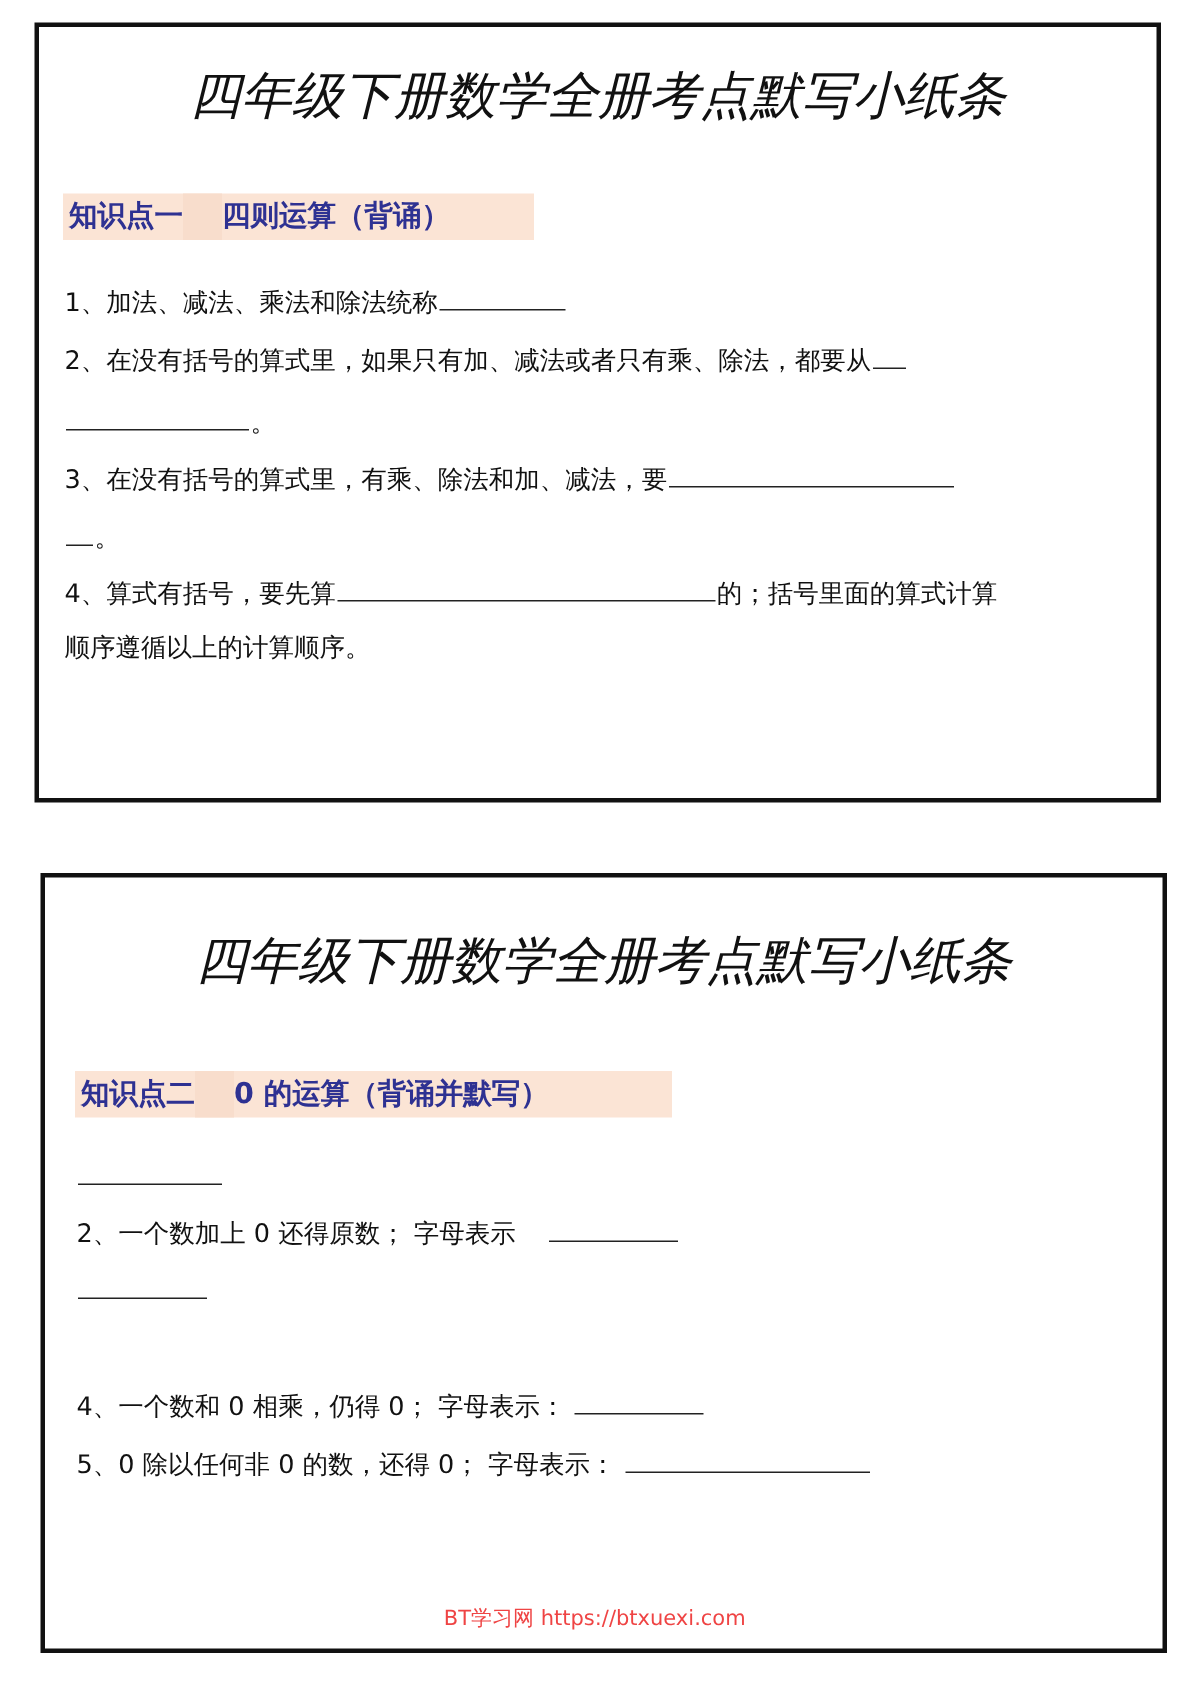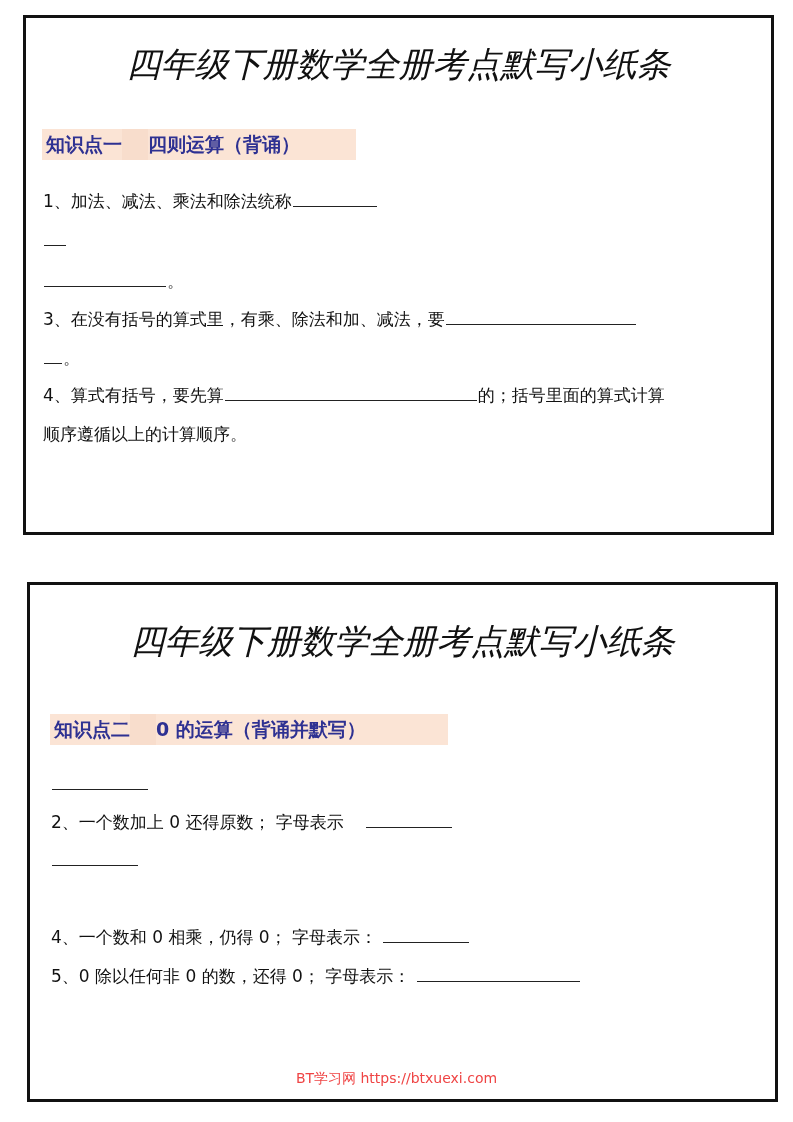--- a/index.html
+++ b/index.html
@@ -81,21 +81,21 @@
       display: inline-block;
     }
 
     
     #c1-l1 { left: 17px; top: 170px; }
     #c1-l2 { left: 17px; top: 209px; }
     #c1-l2b { left: 17px; top: 250px; }
     #c1-l3 { left: 17px; top: 288px; }
     #c1-l3b { left: 17px; top: 327px; }
     #c1-l4 { left: 17px; top: 364px; }
-    #c1-l4b { left: 17px; top: 404px; }
+    #c1-l4b { left: 17px; top: 404px; font-family: Liberation Mono, monospace; }
 
     
     #c2-l1 { left: 21px; top: 186px; }
     #c2-l2 { left: 21px; top: 224px; }
     #c2-l3 { left: 21px; top: 262px; }
     #c2-l4 { left: 21px; top: 301px; }
     #c2-l5 { left: 21px; top: 339px; }
     #c2-l6 { left: 21px; top: 378px; }
 
     .watermark {
@@ -117,21 +117,21 @@
 
   <div class="section-heading">
     <span>知识点一</span><span class="gap"></span><span>四则运算（背诵）</span>
   </div>
 
   <div class="line" id="c1-l1">
     <span>1、加法、减法、乘法和除法统称</span><span class="blank" style="width:84px"></span>
   </div>
 
   <div class="line" id="c1-l2">
-    <span class="blank" style="width:22px"></span>
+    <span>2、在没有括号的算式里，如果只有加、减法或者只有乘、除法，都要从</span><span class="blank" style="width:22px"></span>
   </div>
   <div class="line" id="c1-l2b">
     <span class="blank" style="width:122px"></span><span class="period">。</span>
   </div>
 
   <div class="line" id="c1-l3">
     <span>3、在没有括号的算式里，有乘、除法和加、减法，要</span><span class="blank" style="width:190px"></span>
   </div>
   <div class="line" id="c1-l3b">
     <span class="blank" style="width:18px"></span><span class="period">。</span>

